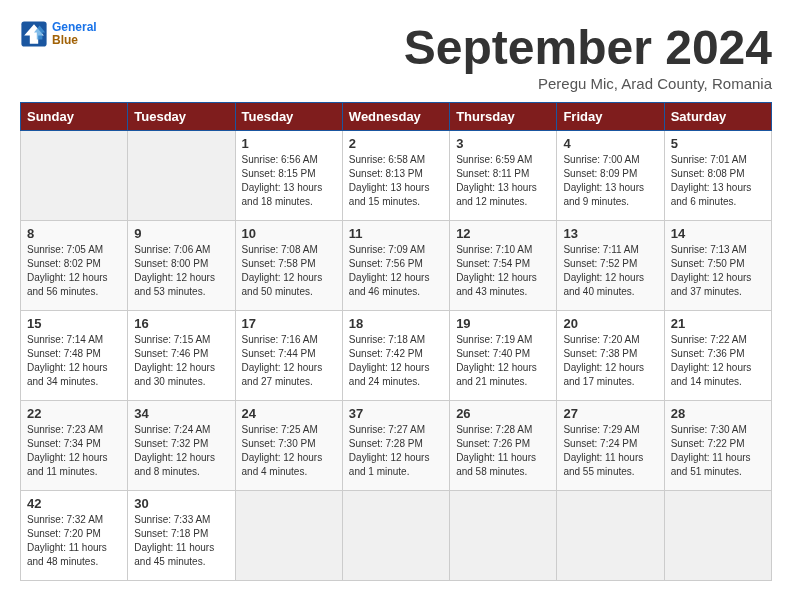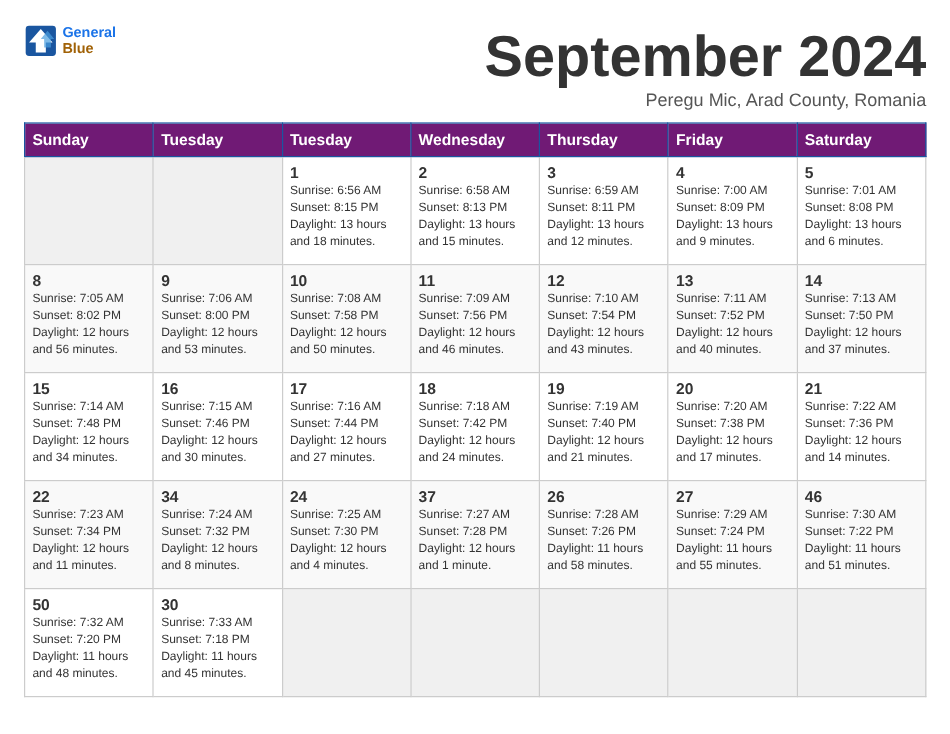--- a/index.html
+++ b/index.html
@@ -45,21 +45,21 @@
     .subtitle {
       font-size: 15px;
       color: #555;
     }
     table {
       width: 100%;
       border-collapse: collapse;
       table-layout: fixed;
     }
     th {
-      background-color: #701a75;
+      background-color: #7f1d1d;
       color: #fff;
       font-size: 13px;
       font-weight: bold;
       padding: 6px 6px;
       text-align: left;
       border: 1px solid #1a56a0;
     }
     td {
       vertical-align: top;
       padding: 5px 6px;
@@ -224,27 +224,27 @@
         </td>
         <td>
           <span class="day-num">26</span>
           <div class="day-info">Sunrise: 7:28 AM<br>Sunset: 7:26 PM<br>Daylight: 11 hours and 58 minutes.</div>
         </td>
         <td>
           <span class="day-num">27</span>
           <div class="day-info">Sunrise: 7:29 AM<br>Sunset: 7:24 PM<br>Daylight: 11 hours and 55 minutes.</div>
         </td>
         <td>
-          <span class="day-num">46</span>
+          <span class="day-num">28</span>
           <div class="day-info">Sunrise: 7:30 AM<br>Sunset: 7:22 PM<br>Daylight: 11 hours and 51 minutes.</div>
         </td>
       </tr>
       <tr>
         <td>
-          <span class="day-num">50</span>
+          <span class="day-num">42</span>
           <div class="day-info">Sunrise: 7:32 AM<br>Sunset: 7:20 PM<br>Daylight: 11 hours and 48 minutes.</div>
         </td>
         <td>
           <span class="day-num">30</span>
           <div class="day-info">Sunrise: 7:33 AM<br>Sunset: 7:18 PM<br>Daylight: 11 hours and 45 minutes.</div>
         </td>
         <td class="empty"></td>
         <td class="empty"></td>
         <td class="empty"></td>
         <td class="empty"></td>

